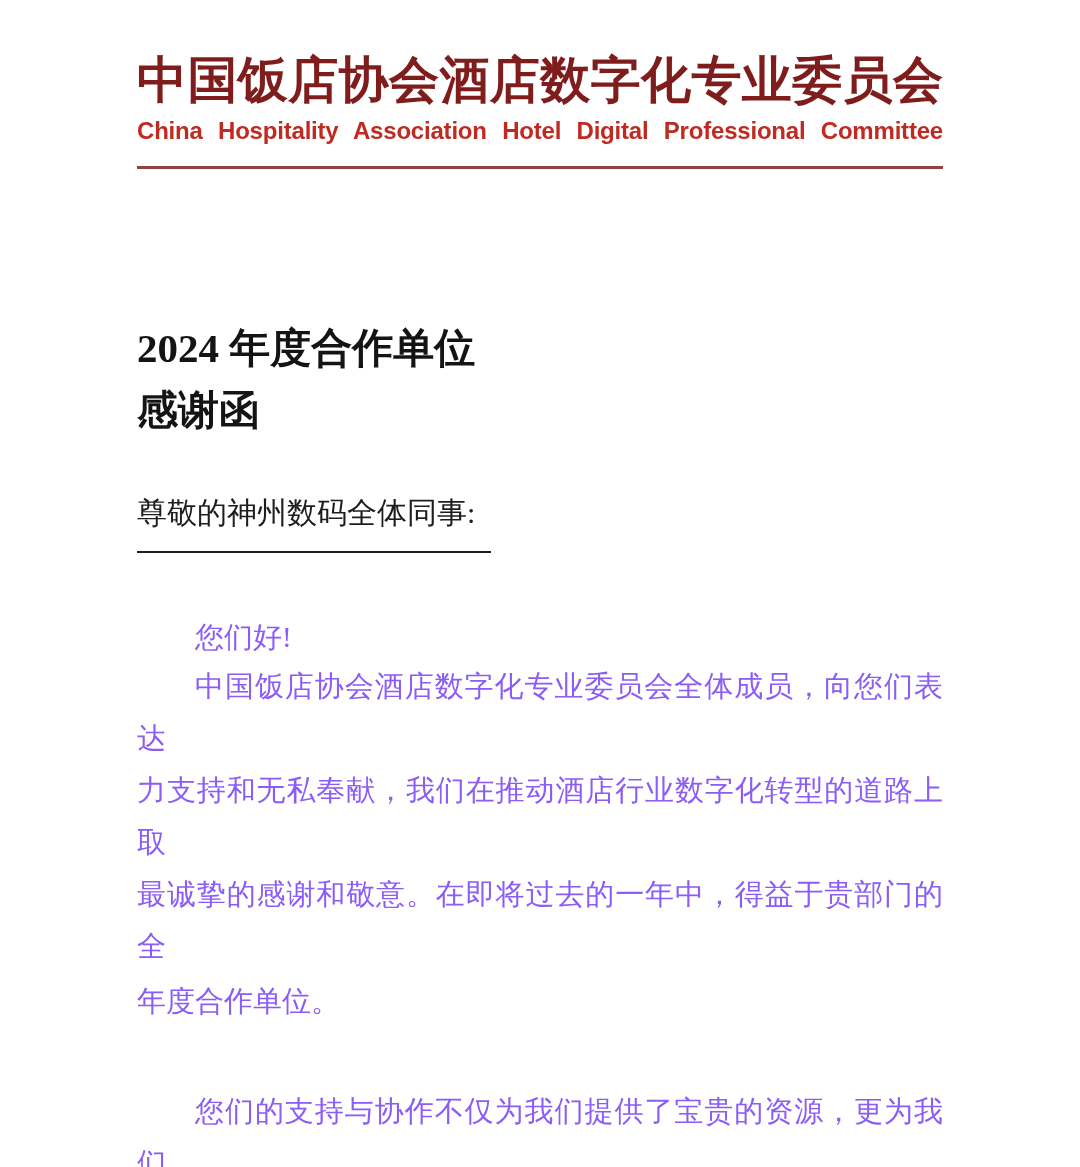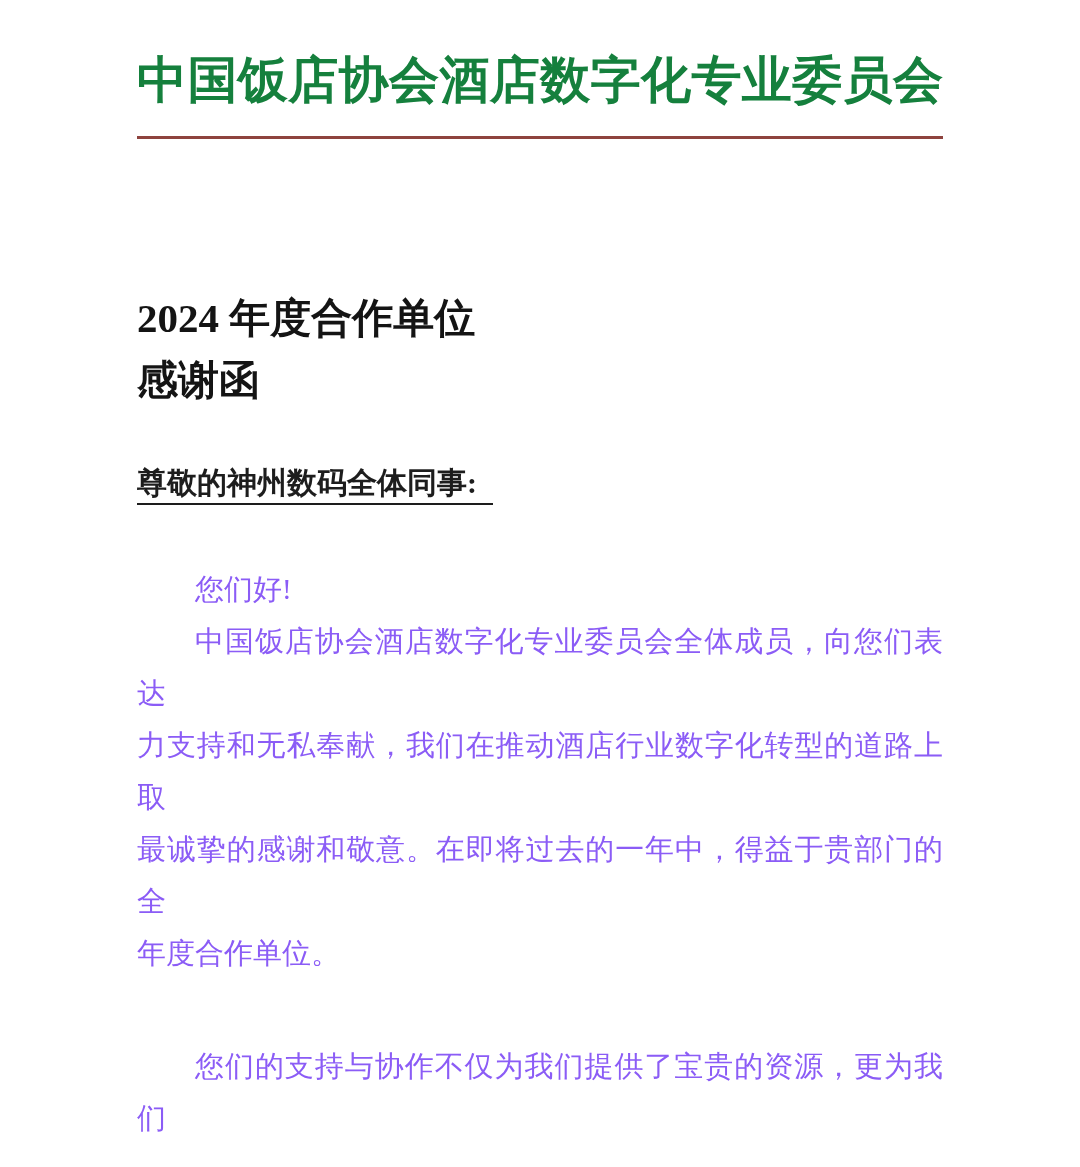--- a/index.html
+++ b/index.html
@@ -15,21 +15,21 @@
   .page {
     width: 806px;
     margin: 0 auto;
     padding-top: 46px;
   }
   
   .lh-zh {
     font-size: 50px;
     font-weight: 700;
     line-height: 68px;
-    color: #15803d;
+    color: #7f1d1d;
     white-space: nowrap;
     text-align: justify;
     text-align-last: justify;
     text-justify: inter-character;
     font-family: "Liberation Serif", "DejaVu Serif", serif;
   }
   .lh-en {
     margin-top: 4px;
     font-family: "Liberation Sans", "DejaVu Sans", sans-serif;
     font-size: 24px;
@@ -57,50 +57,51 @@
   }
   
   .salutation {
     margin: 52px 0 0 0;
     font-size: 30px;
     line-height: 40px;
   }
   .salutation .u {
     display: inline-block;
     padding-right: 16px;
-    padding-bottom: 0;
+    padding-bottom: 18px;
     border-bottom: 2px solid #1d1d1d;
-    font-weight: bold;
   }
   
   .body-lines {
     margin-top: 58px;
   }
   .doc-line {
     font-size: 29px;
     line-height: 52px;
     white-space: nowrap;
     color: #8b5cf6;
   }
   .doc-line.indent { text-indent: 2em; }
   .doc-line.fill {
     white-space: normal;
     text-align: justify;
     text-align-last: justify;
     text-justify: inter-character;
+    font-family: Liberation Mono, monospace;
   }
   .para-gap { height: 61px; }
 </style>
 </head>
 <body>
 
 <div class="page">
 
   <header>
     <div class="lh-zh">中国饭店协会酒店数字化专业委员会</div>
+    <div class="lh-en">China Hospitality Association Hotel Digital Professional Committee</div>
     <div class="lh-rule"></div>
   </header>
 
   <main>
 
     <h1 class="doc-title">
       <div>2024 年度合作单位</div>
       <div>感谢函</div>
     </h1>
 

